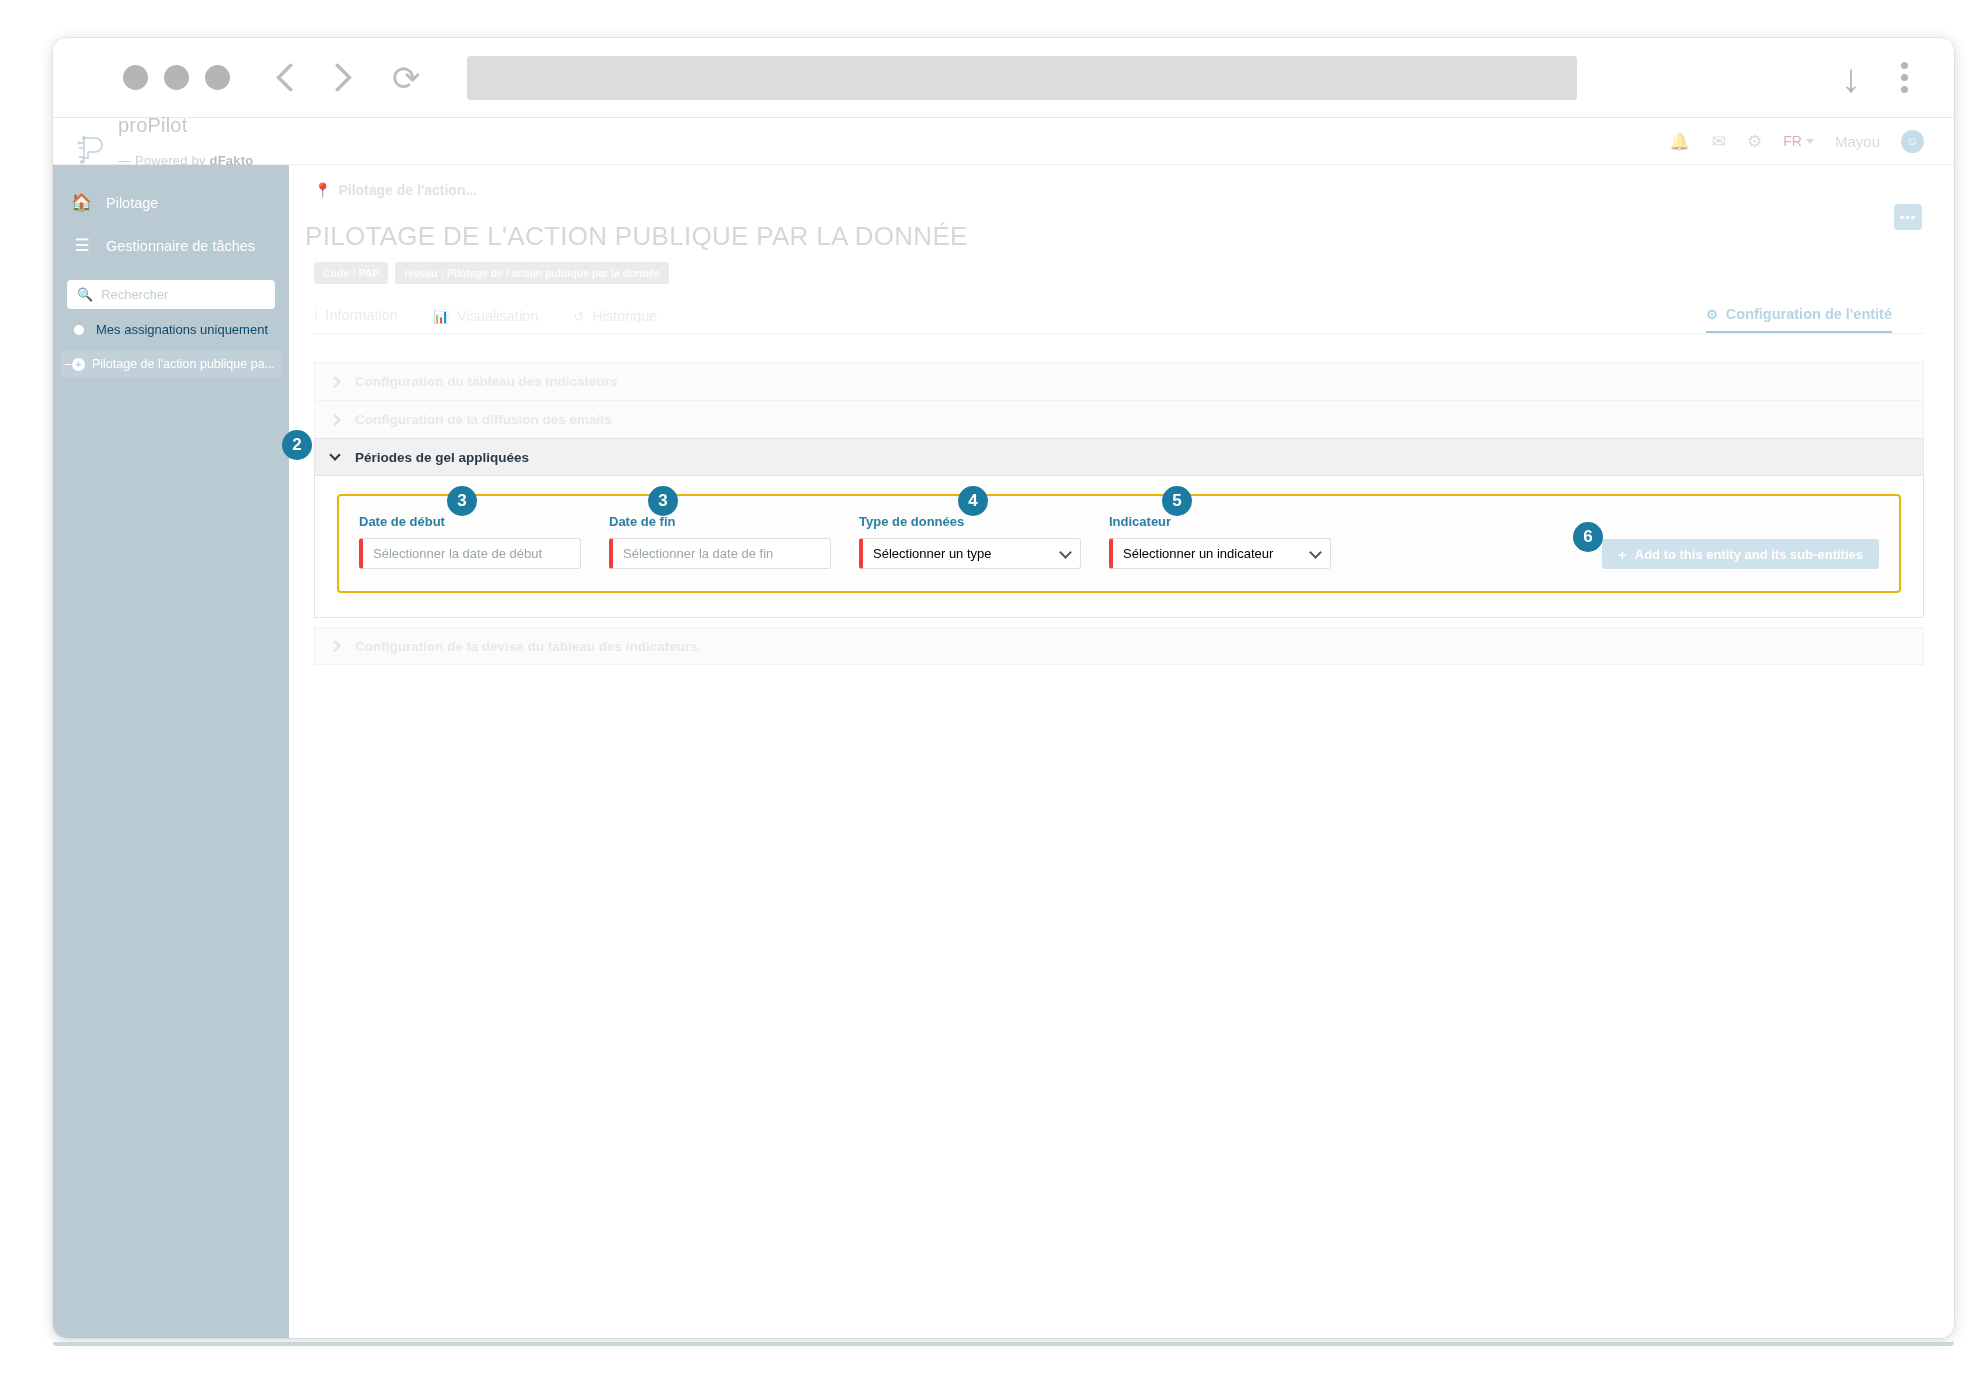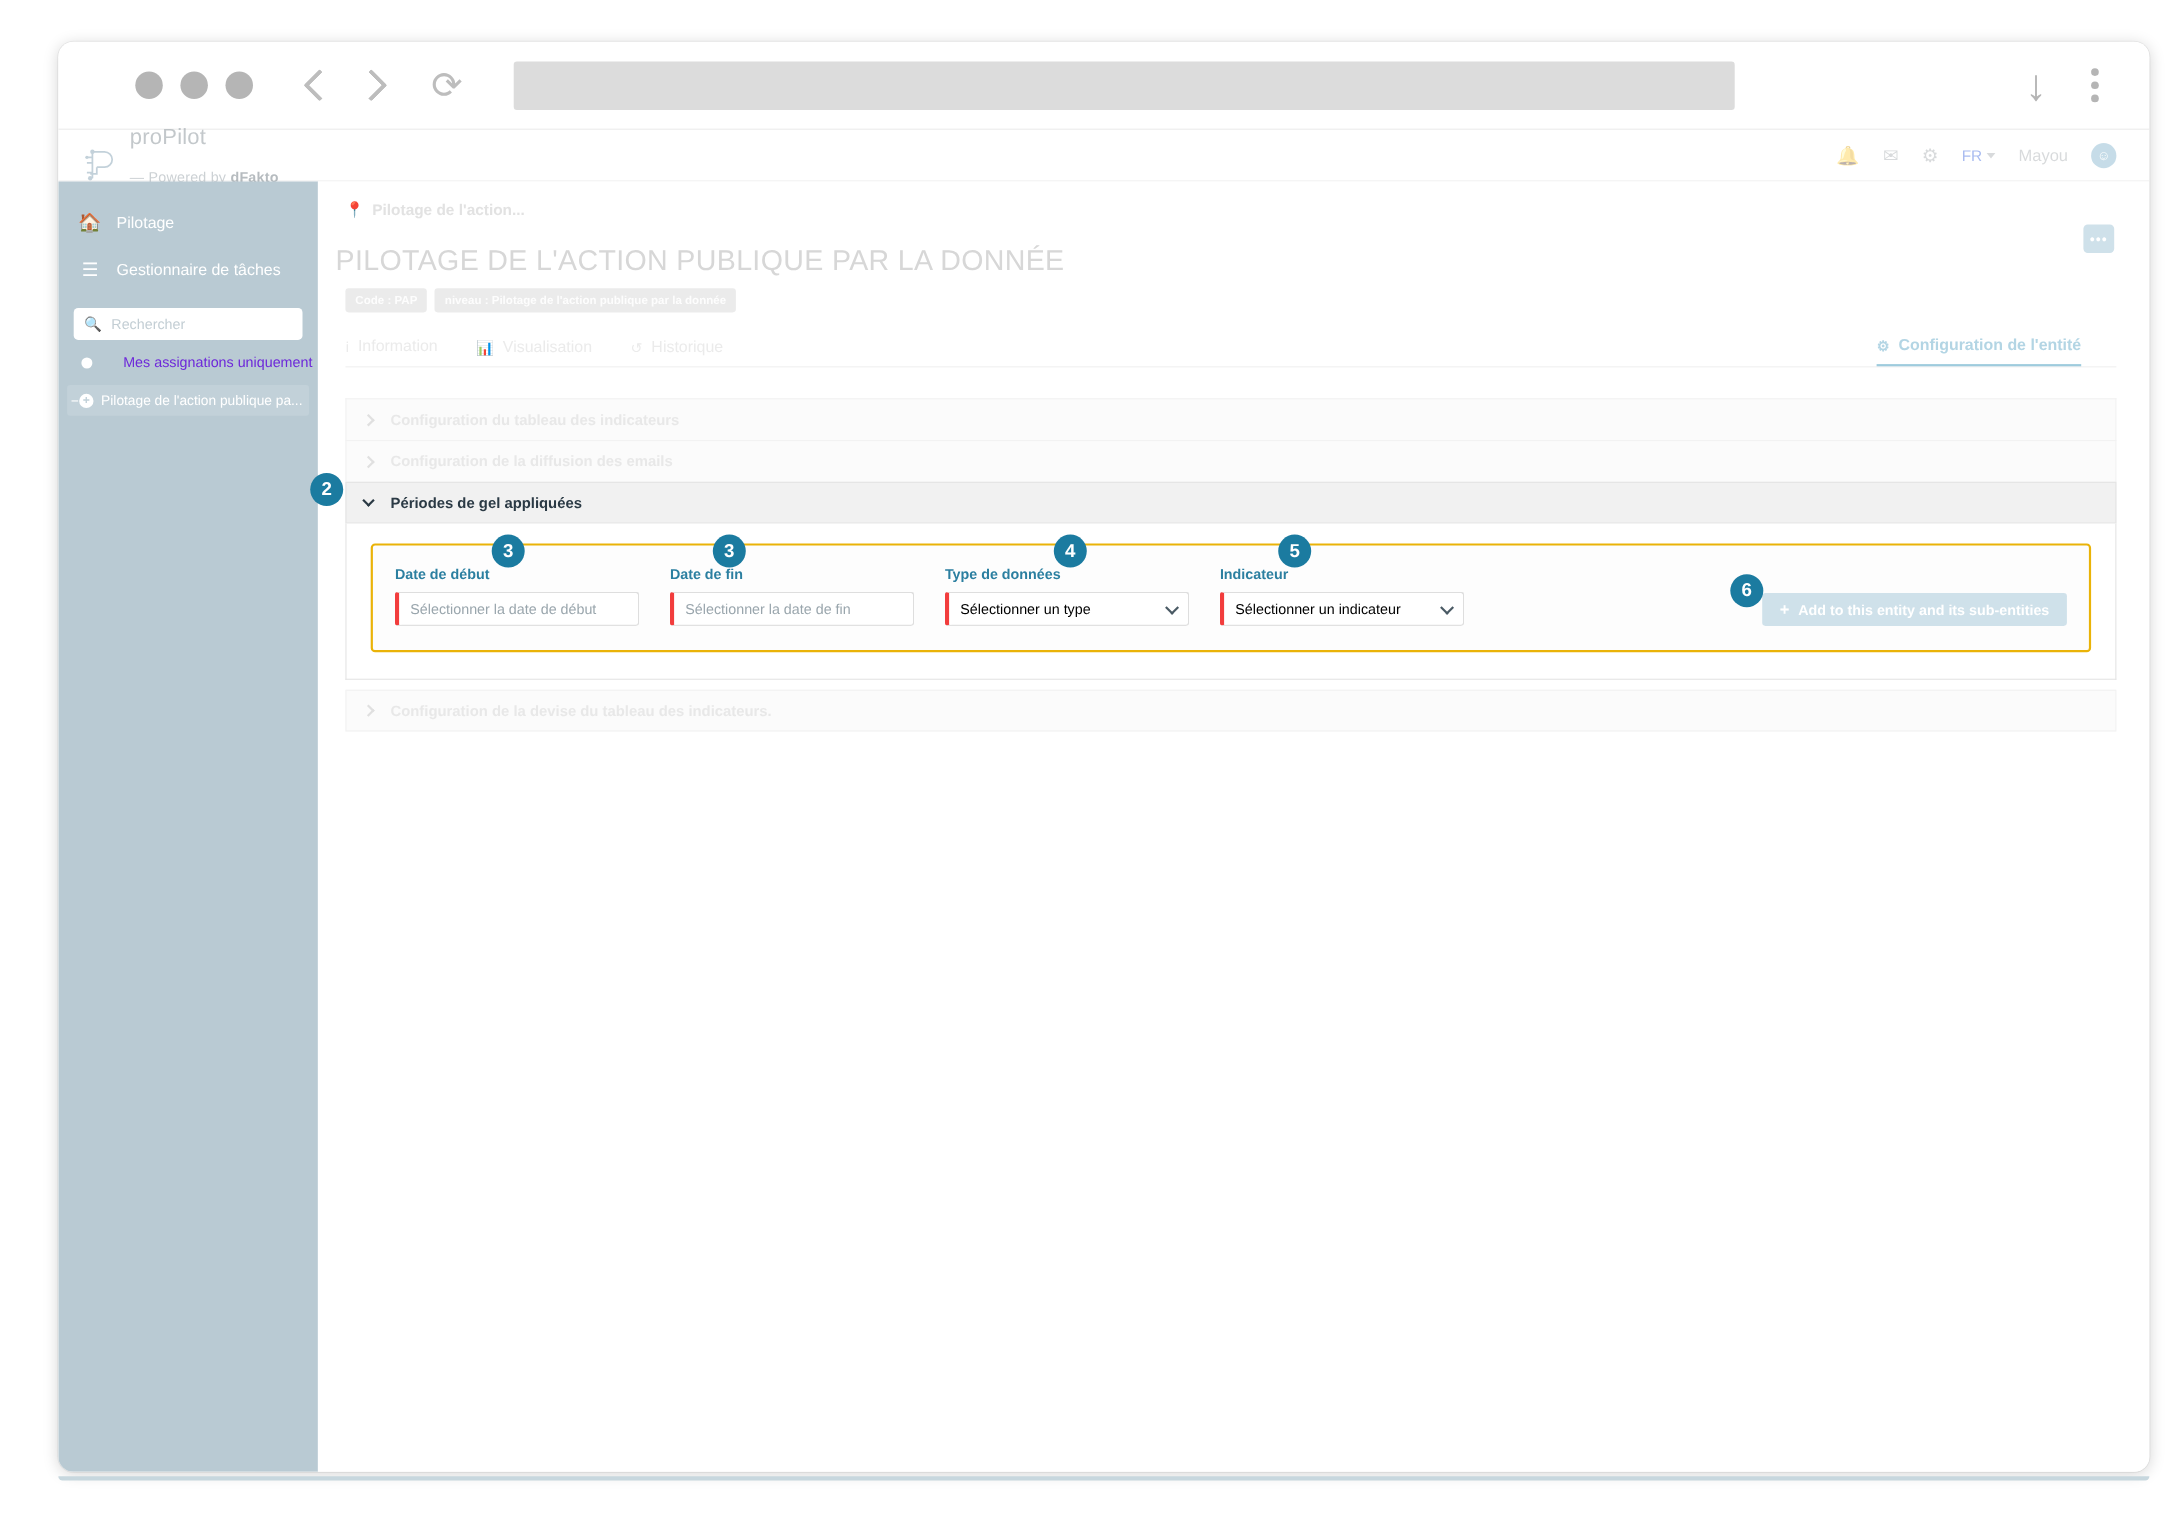--- a/index.html
+++ b/index.html
@@ -70,21 +70,21 @@
   }
   .logo-wrap { display: flex; align-items: flex-end; gap: 9px; opacity: .62; }
   .logo-mark { width: 34px; height: 34px; }
   .logo-text { display: flex; flex-direction: column; line-height: 1; }
   .logo-name { font-size: 20px; color: #9fa7ac; letter-spacing: .2px; font-weight: 400; }
   .logo-sub { font-size: 13px; color: #adb5ba; margin-top: 19px; letter-spacing: .2px; }
   .logo-sub b { color: #8a9399; }
 
   .header-right { margin-left: auto; display: flex; align-items: center; gap: 21px; opacity: .38; }
   .hicon { color: #9aa0a4; font-size: 17px; line-height: 1; }
-  .lang { font-size: 14px; color: #1d4ed8; display: flex; align-items: center; gap: 4px; }
+  .lang { font-size: 14px; color: #be185d; display: flex; align-items: center; gap: 4px; }
   .caret-dn { width: 0; height: 0; border-left: 4px solid transparent; border-right: 4px solid transparent; border-top: 5px solid #9aa0a4; }
   .uname { font-size: 15px; color: #9aa0a4; }
   .avatar {
     width: 23px; height: 23px; border-radius: 50%;
     background: #6ba6c4; display: flex; align-items: center; justify-content: center;
     font-size: 12px; color: #fff;
   }
 
   
   .app-body { display: flex; height: calc(1300px - 80px - 47px); }
@@ -112,23 +112,23 @@
     padding: 0 10px; gap: 8px;
   }
   .search-box .mg { color: #9aa9b1; font-size: 13px; }
   .search-box input {
     border: 0; outline: 0; background: transparent;
     font-family: "Liberation Sans", sans-serif;
     font-size: 13px; color: #8a9aa3; width: 100%;
   }
   .search-box input::placeholder { color: #c3ced4; }
   .assign-row {
-    display: flex; align-items: center; gap: 28px;
+    display: flex; align-items: center; gap: 12px;
     padding: 13px 5px 11px 21px;
-    font-size: 13px; color: #6d28d9;
+    font-size: 13px; color: #0c4a6e;
   }
   .toggle-dot {
     width: 10px; height: 10px; border-radius: 50%;
     background: #ffffff; display: block;
   }
   .tree-item {
     display: flex; align-items: center;
     margin: 2px 8px 0 8px;
     padding: 7px 6px 7px 4px;
     background: #c2d1d9;

